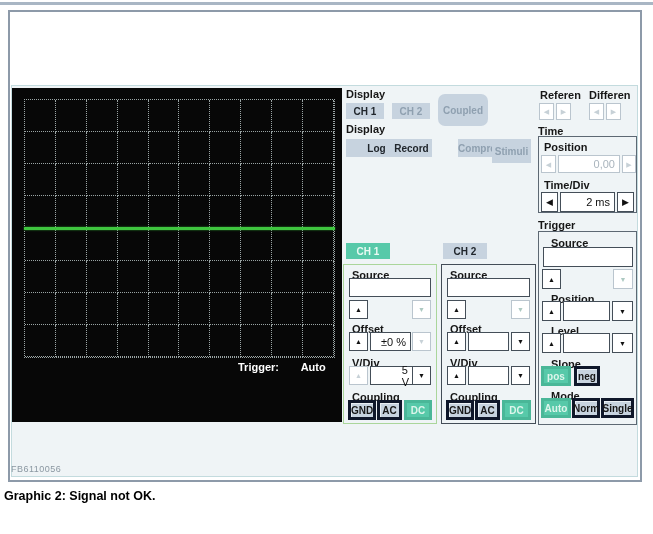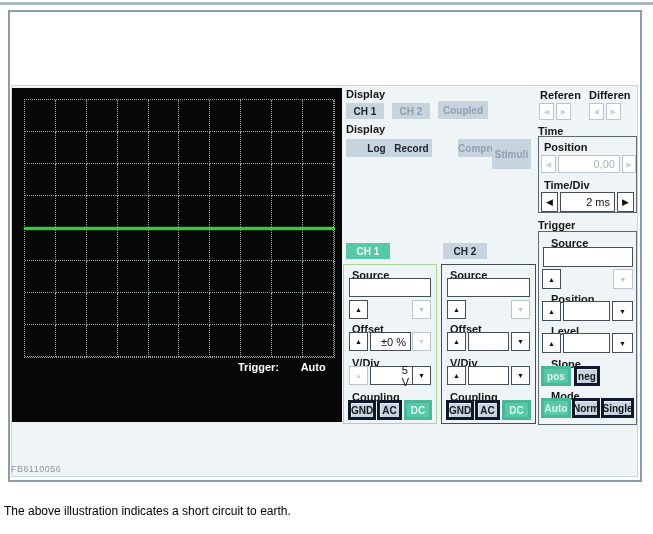--- a/index.html
+++ b/index.html
@@ -126,27 +126,27 @@
     <div class="abs" style="left:226px;top:273px;color:#fff;font-weight:bold;font-size:11px;white-space:nowrap;">
       <span>Trigger:</span>
       <span style="display:inline-block;width:16px;"></span>
       <span>Auto</span>
     </div>
   </div>
 
   <div class="lbl" style="left:346px;top:89px;">Display</div>
   <div class="btn-flat" style="left:346px;top:103px;width:38px;height:16px;">CH 1</div>
   <div class="btn-flat dis" style="left:392px;top:103px;width:38px;height:16px;">CH 2</div>
-  <div class="btn-flat dis" style="left:438px;top:101px;width:50px;height:18px;">Coupled</div>
+  <div class="btn-flat dis" style="left:438px;top:94px;width:50px;height:32px;border-radius:7px;">Coupled</div>
 
   <div class="lbl" style="left:346px;top:124px;">Display</div>
   <div class="btn-flat" style="left:346px;top:139px;width:61px;height:18px;">Log</div>
   <div class="btn-flat" style="left:391px;top:139px;width:41px;height:18px;">Record</div>
   <div class="btn-flat dis" style="left:458px;top:139px;width:49px;height:18px;">Compress</div>
-  <div class="btn-flat dis" style="left:492px;top:139px;width:39px;height:30px;">Stimuli</div>
+  <div class="btn-flat dis" style="left:492px;top:139px;width:39px;height:24px;">Stimuli</div>
 
   <div class="lbl" style="left:540px;top:90px;">Referen</div>
   <div class="lbl" style="left:589px;top:90px;">Differen</div>
   <div class="arrow dis" style="left:539px;top:103px;width:15px;height:17px;">
       <span>◀</span>
     </div>
   <div class="arrow dis" style="left:556px;top:103px;width:15px;height:17px;">
       <span>▶</span>
     </div>
   <div class="arrow dis" style="left:589px;top:103px;width:15px;height:17px;">
@@ -269,15 +269,15 @@
     <div class="arrow" style="left:69px;top:101px;width:19px;height:19px;">
         <span>▼</span>
       </div>
     <div class="lbl" style="left:8px;top:127px;">Coupling</div>
     <div class="btn-3d" style="left:4px;top:135px;width:28px;height:20px;">GND</div>
     <div class="btn-3d" style="left:33px;top:135px;width:25px;height:20px;">AC</div>
     <div class="btn-3d teal" style="left:60px;top:135px;width:29px;height:20px;">DC</div>
   </div>
 
   <div class="abs" style="left:11px;top:464px;font-size:9px;color:#8a97a1;letter-spacing:.5px;">FB6110056</div>
-  <div class="cap-body">The above illustration indicates a short circuit to earth.</div>
+  <div class="cap-title">Graphic 2: Signal not OK.</div>
 
 </div>
 
 </body></html>

